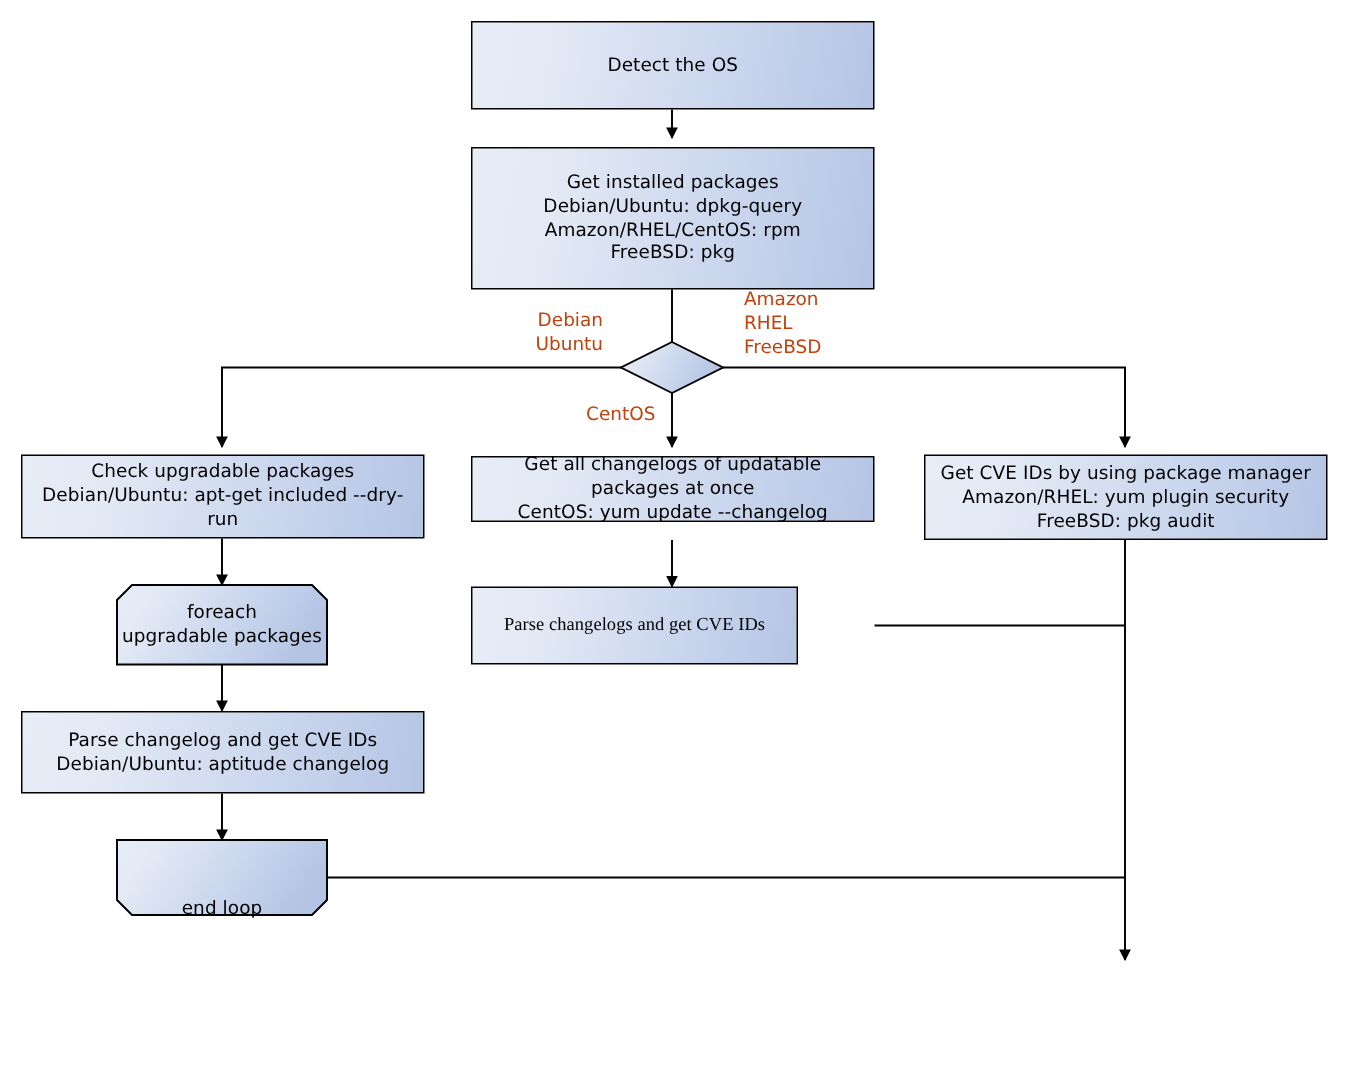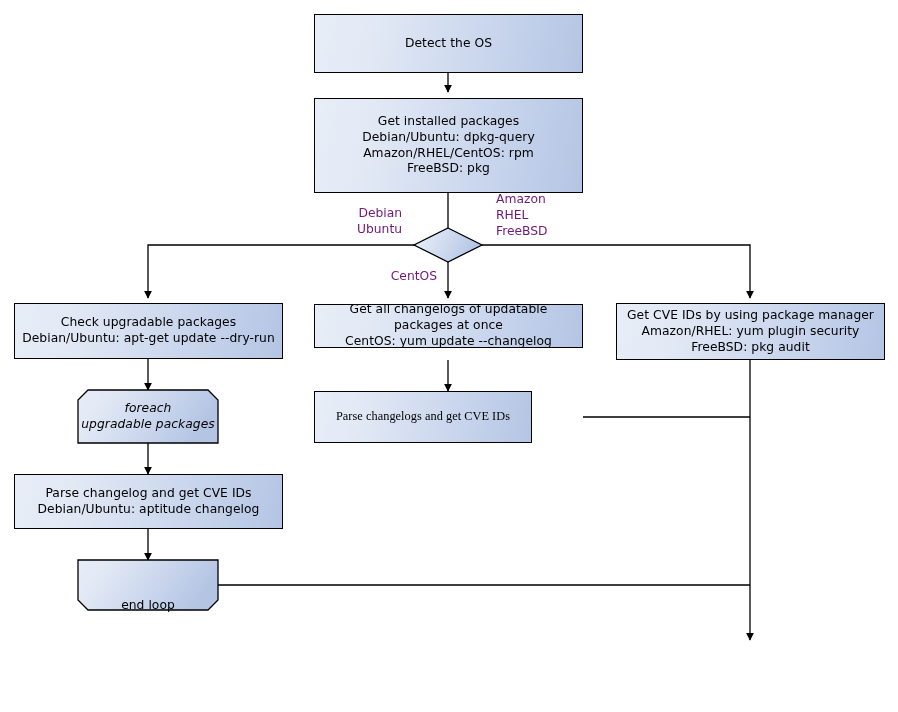--- a/index.html
+++ b/index.html
@@ -38,42 +38,41 @@
     line-height: 1.30;
     font-size: 12.3px;
     letter-spacing: 0.05px;
     white-space: pre-line;
     padding: 4px 4px;
   }
   .node.loop-start {
     border: none;
     background: none;
     padding: 0;
-    font-style: italic;
   }
   .node.loop-end {
     border: none;
     background: none;
     padding: 0;
   }
   .loop-label {
     position: relative;
     z-index: 2;
     width: 100%;
     text-align: center;
     white-space: pre-line;
     line-height: 1.30;
     font-size: 12.3px;
   }
   .edge-label {
     position: absolute;
     font-size: 12.3px;
     line-height: 1.30;
     white-space: pre-line;
-    color: #701a75;
+    color: #c2410c;
   }
   .lbl-left  { text-align: right; }
   .lbl-right { text-align: left; }
   .lbl-mid   { text-align: right; }
 </style>
 </head>
 <body>
 
 <div id="canvas">
 
@@ -125,21 +124,21 @@
   </svg>
 
   <div class="node" style="left:314px; top:14px; width:269px; height:59px;">Detect the OS</div>
 
   <div class="node" style="left:314px; top:98px; width:269px; height:95px;">Get installed packages
 Debian/Ubuntu: dpkg-query
 Amazon/RHEL/CentOS: rpm
 FreeBSD: pkg</div>
 
   <div class="node" style="left:14px; top:303px; width:269px; height:56px;">Check upgradable packages
-Debian/Ubuntu: apt-get update --dry-run</div>
+Debian/Ubuntu: apt-get included --dry-run</div>
 
   <div class="node" style="left:314px; top:304px; width:269px; height:44px;">Get all changelogs of updatable packages at once
 CentOS: yum update --changelog</div>
 
   <div class="node" style="left:616px; top:303px; width:269px; height:57px;text-align:center;">Get CVE IDs by using package manager
 Amazon/RHEL: yum plugin security
 FreeBSD: pkg audit</div>
 
   <div class="node loop-start" style="left:78px; top:390px; width:140px; height:53px;">
     <div class="loop-label">foreach

